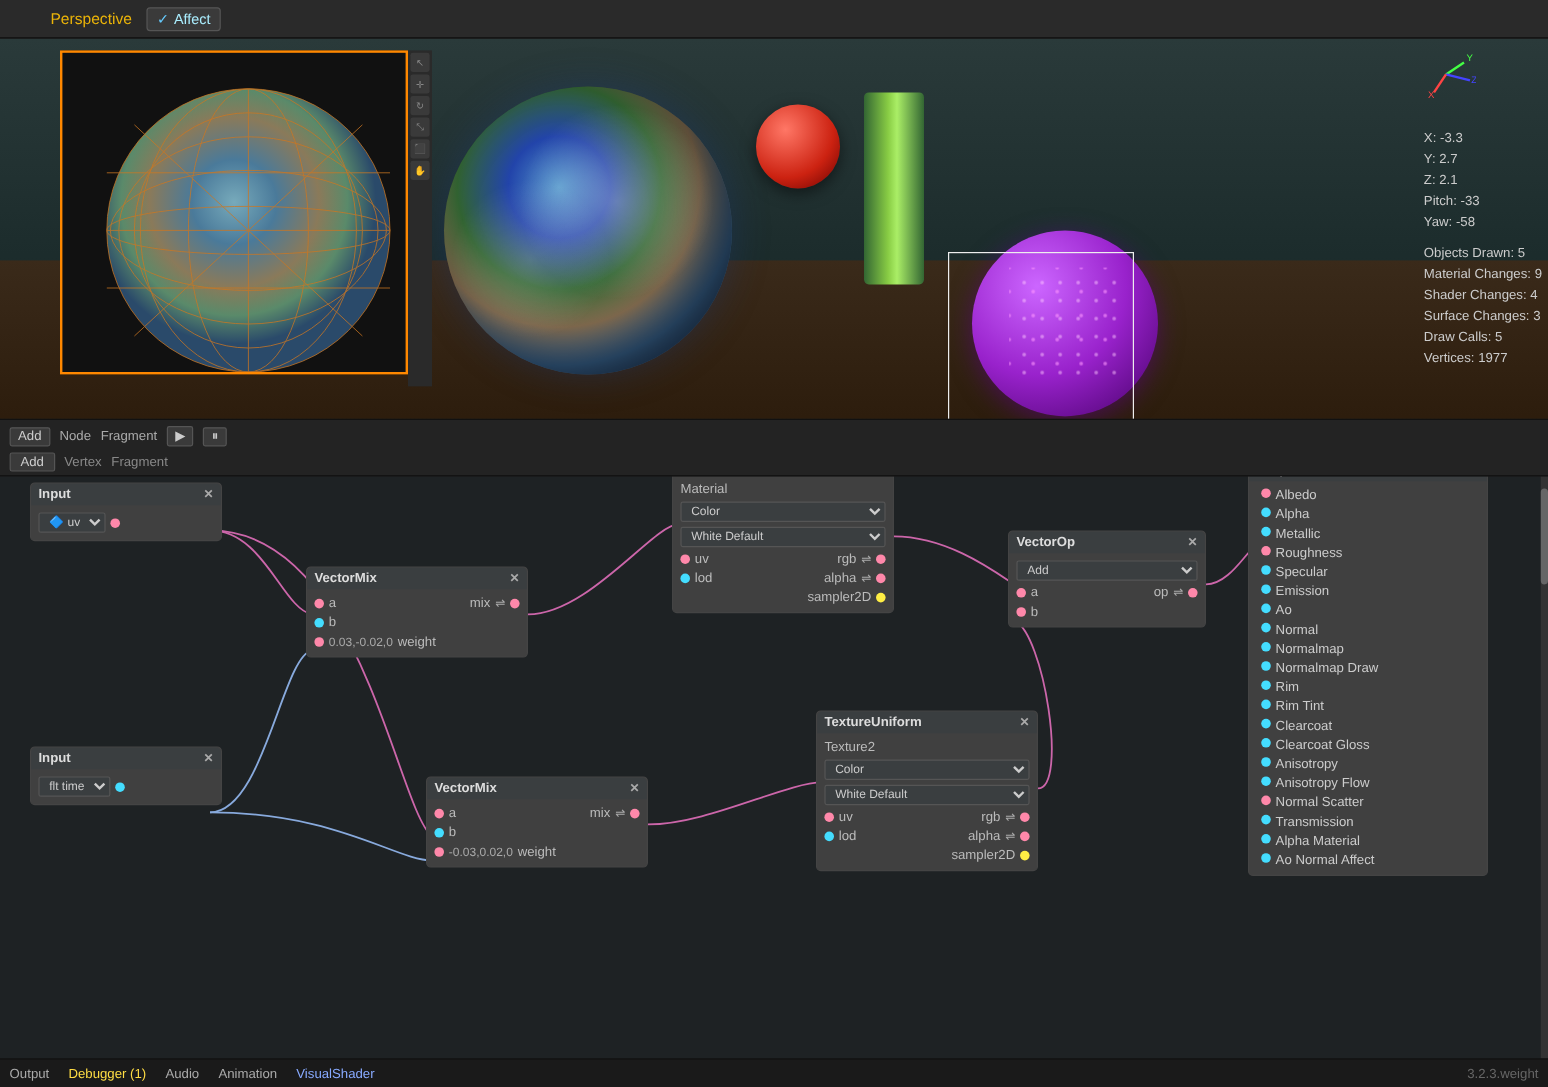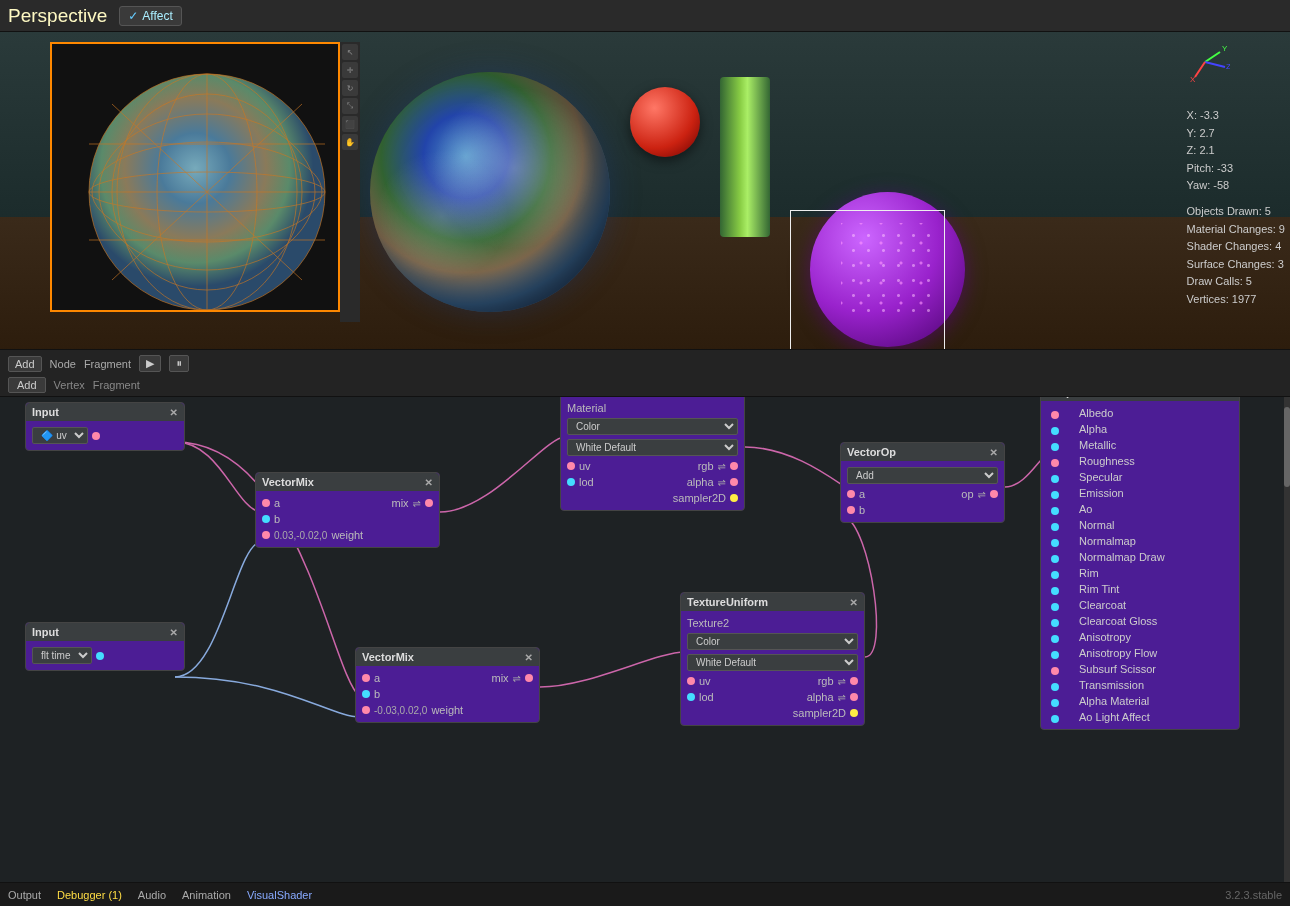--- a/index.html
+++ b/index.html
@@ -1,20 +1,20 @@
 <!DOCTYPE html>
 <html><head>
   <meta charset="utf-8">
   <style>
     * { box-sizing: border-box; margin: 0; padding: 0; }
     body { background: #1a1a1a; color: #ddd; font-family: 'Segoe UI', sans-serif; font-size: 12px; width: 1290px; height: 906px; overflow: hidden; position: relative; }
 
     
     #top-bar { position: absolute; top: 0; left: 0; width: 1290px; height: 32px; background: #2a2a2a; display: flex; align-items: center; padding: 0 8px; gap: 12px; border-bottom: 1px solid #111; z-index: 10; }
-    #top-bar .title { color: #fef9c3; font-size: 19px; }
+    #top-bar .title { color: #eab308; font-size: 13px; margin-left: 34px; }
     #top-bar .preview-btn { background: #3a3a3a; border: 1px solid #555; color: #aef; padding: 2px 8px; border-radius: 3px; font-size: 12px; cursor: pointer; display: flex; align-items: center; gap: 4px; }
     #top-bar .check { color: #6cf; }
 
     
     #viewport { position: absolute; top: 32px; left: 0; width: 1290px; height: 345px; background: #1c2020; overflow: hidden; }
 
     
     #scene-bg { position: absolute; top: 0; left: 0; width: 1290px; height: 345px; background: linear-gradient(180deg, #2a3a3a 0%, #1a2a2a 60%, #111 100%); }
 
     
@@ -54,21 +54,21 @@
 
     
     #viewport-toolbar { position: absolute; bottom: 0; left: 0; width: 1290px; height: 28px; background: #232323; display: flex; align-items: center; padding: 0 8px; gap: 8px; border-top: 1px solid #111; z-index: 10; }
     #viewport-toolbar .btn { background: #3a3a3a; border: 1px solid #555; color: #ccc; padding: 1px 6px; border-radius: 2px; font-size: 11px; cursor: pointer; }
     #viewport-toolbar .label { color: #aaa; font-size: 11px; }
 
     
     #shader-editor { position: absolute; top: 377px; left: 0; width: 1290px; height: 529px; background: #1e2224; overflow: hidden; }
 
     
-    .node { position: absolute; background: #4c1d95; border: 1px solid #444; border-radius: 4px; min-width: 160px; }
+    .node { position: absolute; background: #404040; border: 1px solid #444; border-radius: 4px; min-width: 160px; }
     .node-header { background: #3a3e40; padding: 3px 6px; display: flex; justify-content: space-between; align-items: center; border-radius: 4px 4px 0 0; font-size: 11px; color: #ddd; font-weight: bold; }
     .node-close { color: #aaa; cursor: pointer; font-size: 10px; }
     .node-body { padding: 4px 6px; }
     .node-row { display: flex; align-items: center; gap: 4px; padding: 2px 0; font-size: 11px; }
     .node-row .label { color: #bbb; }
     .node-row .value { color: #aaa; font-size: 10px; }
     .port { width: 8px; height: 8px; border-radius: 50%; display: inline-block; flex-shrink: 0; }
     .port-pink { background: #ff88aa; }
     .port-cyan { background: #44ddff; }
     .port-yellow { background: #ffee44; }
@@ -81,21 +81,21 @@
     #node-vmix2 { left: 355px; top: 270px; width: 185px; }
     #node-tex1 { left: 560px; top: 0px; width: 185px; }
     #node-tex2 { left: 680px; top: 215px; width: 185px; }
     #node-vecop { left: 840px; top: 65px; width: 165px; }
     #node-output { left: 1040px; top: 5px; width: 195px; }
 
     
     #connections-svg { position: absolute; top: 0; left: 0; width: 1290px; height: 529px; pointer-events: none; }
 
     
-    .out-row { display: flex; align-items: flex-end; gap: 20px; padding: 2px 4px; font-size: 11px; color: #ccc; }
+    .out-row { display: flex; align-items: flex-start; gap: 4px; padding: 2px 4px; font-size: 11px; color: #ccc; }
     .out-row .port { width: 8px; height: 8px; }
 
     
     #bottom-bar { position: absolute; bottom: 0; left: 0; width: 1290px; height: 24px; background: #1a1a1a; border-top: 1px solid #111; display: flex; align-items: center; padding: 0 8px; gap: 16px; z-index: 20; }
     #bottom-bar .tab { color: #aaa; font-size: 11px; cursor: pointer; }
     #bottom-bar .tab.active { color: #88aaff; }
     #bottom-bar .debugger { color: #ffdd44; font-size: 11px; }
     #bottom-bar .version { color: #666; font-size: 11px; margin-left: auto; }
 
     
@@ -501,43 +501,43 @@
         <div class="out-row">
           <span class="port" style="background: rgb(68, 221, 255);"></span>
           <span>Anisotropy</span>
         </div>
         <div class="out-row">
           <span class="port" style="background: rgb(68, 221, 255);"></span>
           <span>Anisotropy Flow</span>
         </div>
         <div class="out-row">
           <span class="port" style="background: rgb(255, 136, 170);"></span>
-          <span>Subsurf Scissor</span>
+          <span>Normal Scatter</span>
         </div>
         <div class="out-row">
           <span class="port" style="background: rgb(68, 221, 255);"></span>
           <span>Transmission</span>
         </div>
         <div class="out-row">
           <span class="port" style="background: rgb(68, 221, 255);"></span>
           <span>Alpha Material</span>
         </div>
         <div class="out-row">
           <span class="port" style="background: rgb(68, 221, 255);"></span>
-          <span>Ao Light Affect</span>
+          <span>Ao Normal Affect</span>
         </div>
       </div>
   </div>
 
 </div>
 
 <div id="right-scrollbar">
   <div id="right-scrollbar-thumb"></div>
 </div>
 
 <div id="bottom-bar">
   <span class="tab">Output</span>
   <span class="tab debugger">Debugger (1)</span>
   <span class="tab">Audio</span>
   <span class="tab">Animation</span>
   <span class="tab active">VisualShader</span>
-  <span class="version">3.2.3.stable</span>
+  <span class="version">3.2.3.weight</span>
 </div>
 
 </body></html>

